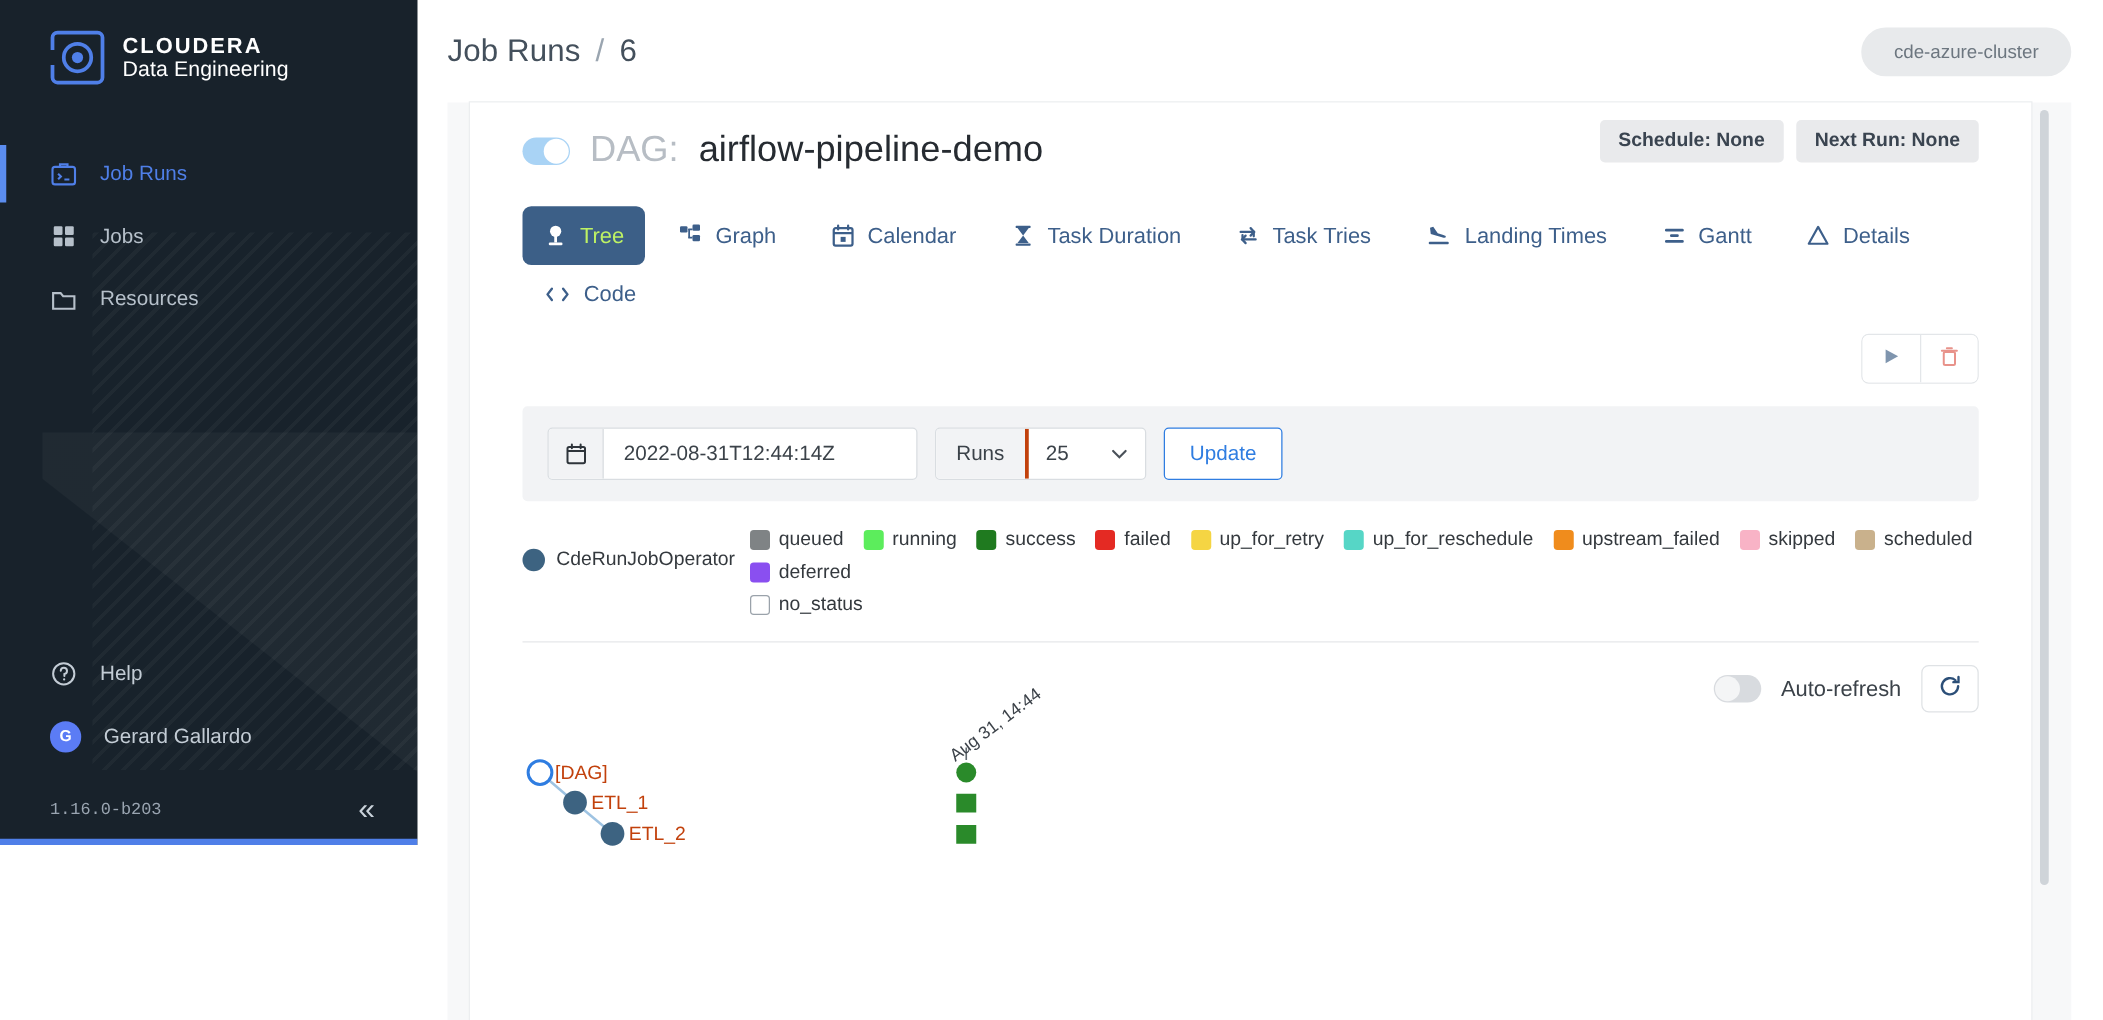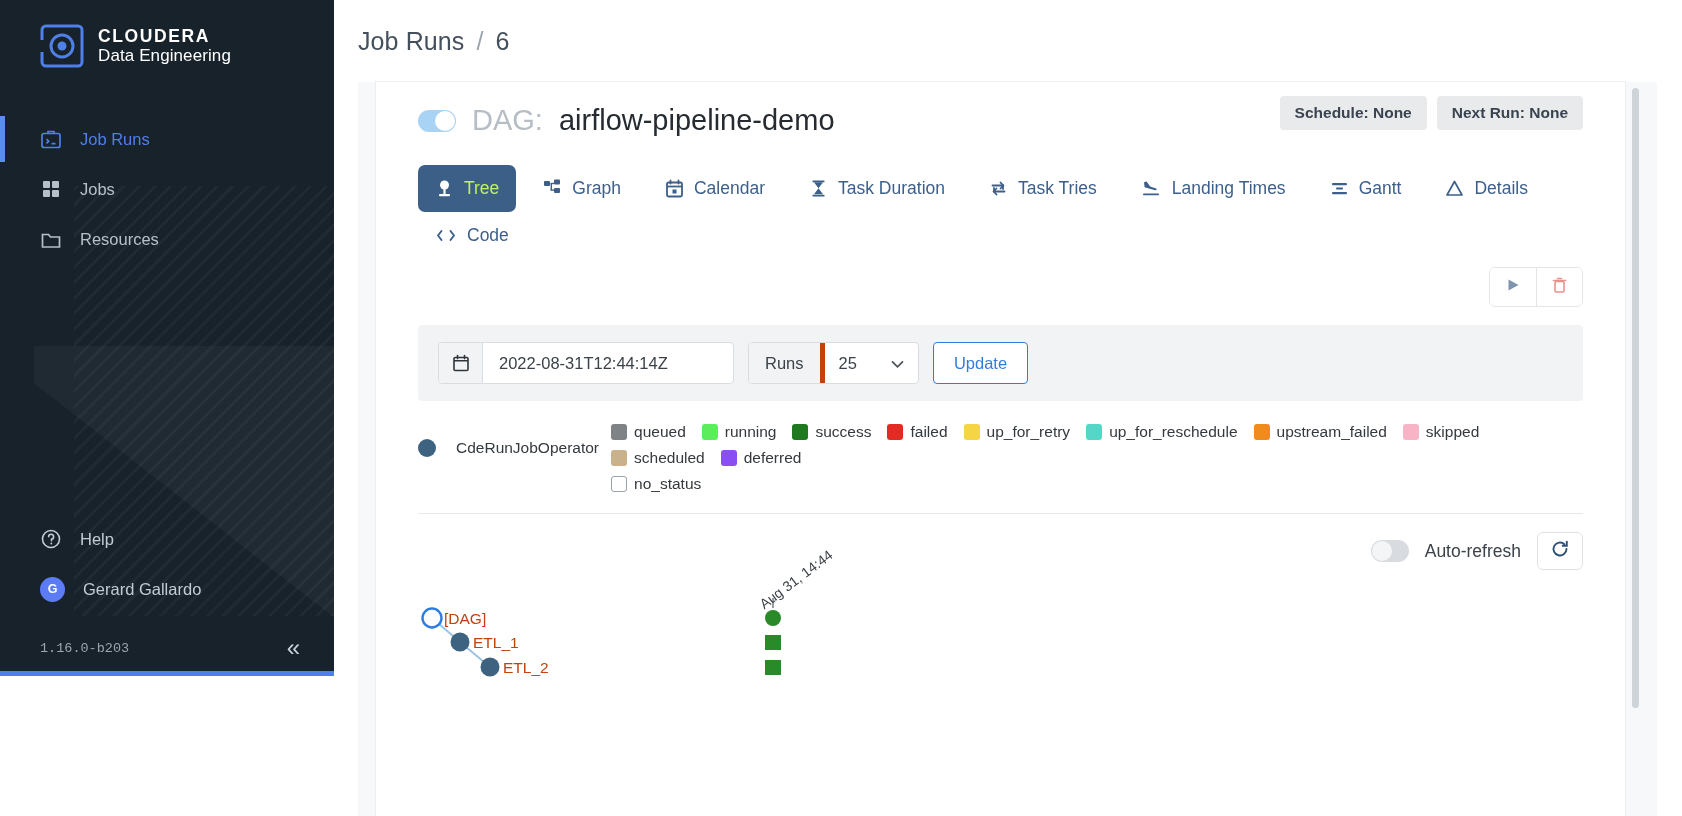--- a/index.html
+++ b/index.html
@@ -135,30 +135,30 @@
     margin-top:18px; background:#f2f3f5; border-radius:4px;
     display:flex; align-items:center; gap:14px; padding:17px 20px;
   }
   .datewrap { display:flex; border:1px solid #d9dde1; border-radius:4px; overflow:hidden; background:#fff; height:42px; }
   .datebtn {
     width:44px; background:#f2f3f5; border-right:1px solid #d9dde1;
     display:flex; align-items:center; justify-content:center; cursor:pointer;
   }
   .dateval { padding:0 16px; display:flex; align-items:center; font-size:16.5px; color:#3b4249; min-width:250px; }
   .runswrap { display:flex; border:1px solid #d9dde1; border-radius:4px; overflow:hidden; height:42px; background:#fff; }
-  .runslabel { background:#f2f3f5; padding:0 16px; display:flex; align-items:center; font-size:16.5px; color:#3b4249; border-right:5px solid #c2410c; }
+  .runslabel { background:#f2f3f5; padding:0 16px; display:flex; align-items:center; font-size:16.5px; color:#3b4249; border-right:3px solid #c2410c; }
   .runssel { padding:0 14px; display:flex; align-items:center; gap:34px; font-size:16.5px; color:#3b4249; cursor:pointer; }
   .update {
     height:42px; border:1px solid #2f7de1; color:#2f7de1; background:#fff;
     border-radius:4px; padding:0 20px; display:flex; align-items:center;
     font-size:16.5px; cursor:pointer;
   }
 
   .legend { margin-top:22px; display:flex; align-items:flex-start; gap:12px; }
-  .legend-op { display:flex; align-items:flex-end; gap:20px; padding-top:16px; }
+  .legend-op { display:flex; align-items:flex-end; gap:9px; padding-top:16px; }
   .op-dot { width:18px; height:18px; border-radius:50%; background:#3d6381; flex:0 0 18px; }
   .op-name { font-size:15.5px; color:#34393e; }
   .legend-items { display:flex; flex-wrap:wrap; gap:8px 16px; max-width:1010px; }
   .lg { display:flex; align-items:center; gap:7px; font-size:15.5px; color:#34393e; cursor:pointer; }
   .sw { width:16px; height:16px; border-radius:3px; flex:0 0 16px; }
   .sw.empty { background:#fff; border:1.5px solid #9aa2aa; }
 
   .divider { margin-top:20px; height:1px; background:#e6e8ea; }
 
   .refresh-row { display:flex; justify-content:flex-end; align-items:center; gap:16px; margin-top:18px; }
@@ -258,20 +258,21 @@
   </aside>
 
   <main class="main">
 
     <div class="topbar">
       <div class="crumb">
         <span>Job Runs</span>
         <span class="sep">/</span>
         <span>6</span>
       </div>
+      <div class="cluster-badge">cde-azure-cluster</div>
     </div>
 
     <div class="content-wrap">
       <section class="panel">
 
         <div class="dag-row">
           <div class="dag-left">
             <span class="dag-toggle">
                 <span class="knob"></span>
               </span>

